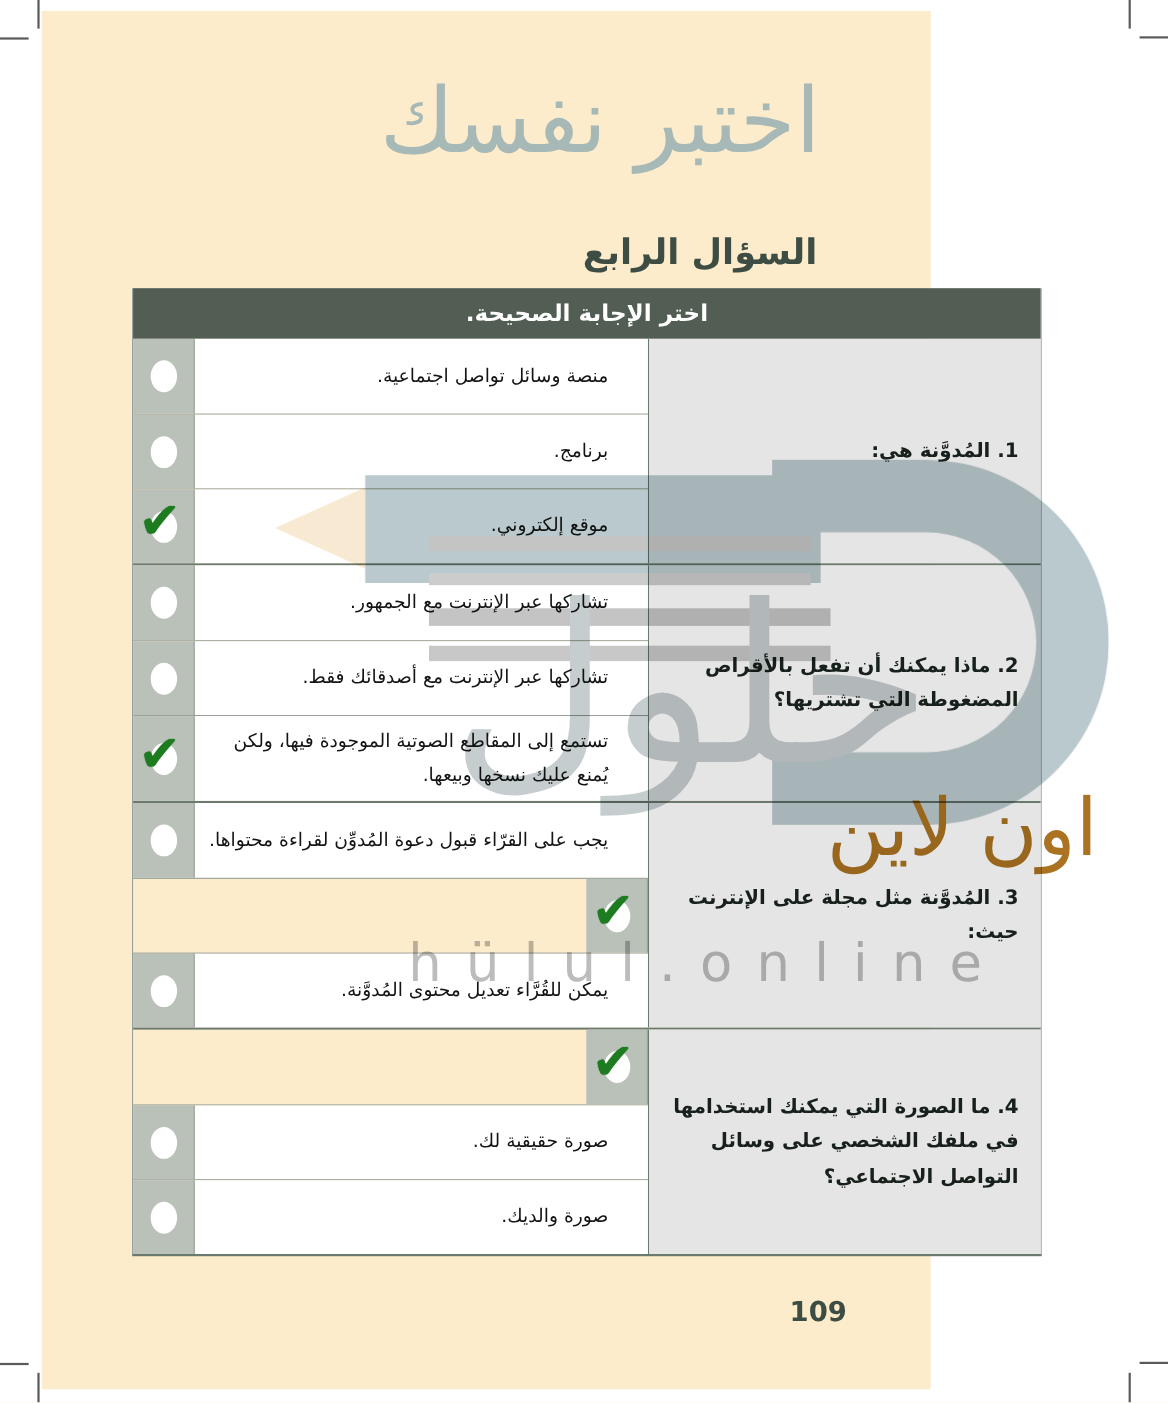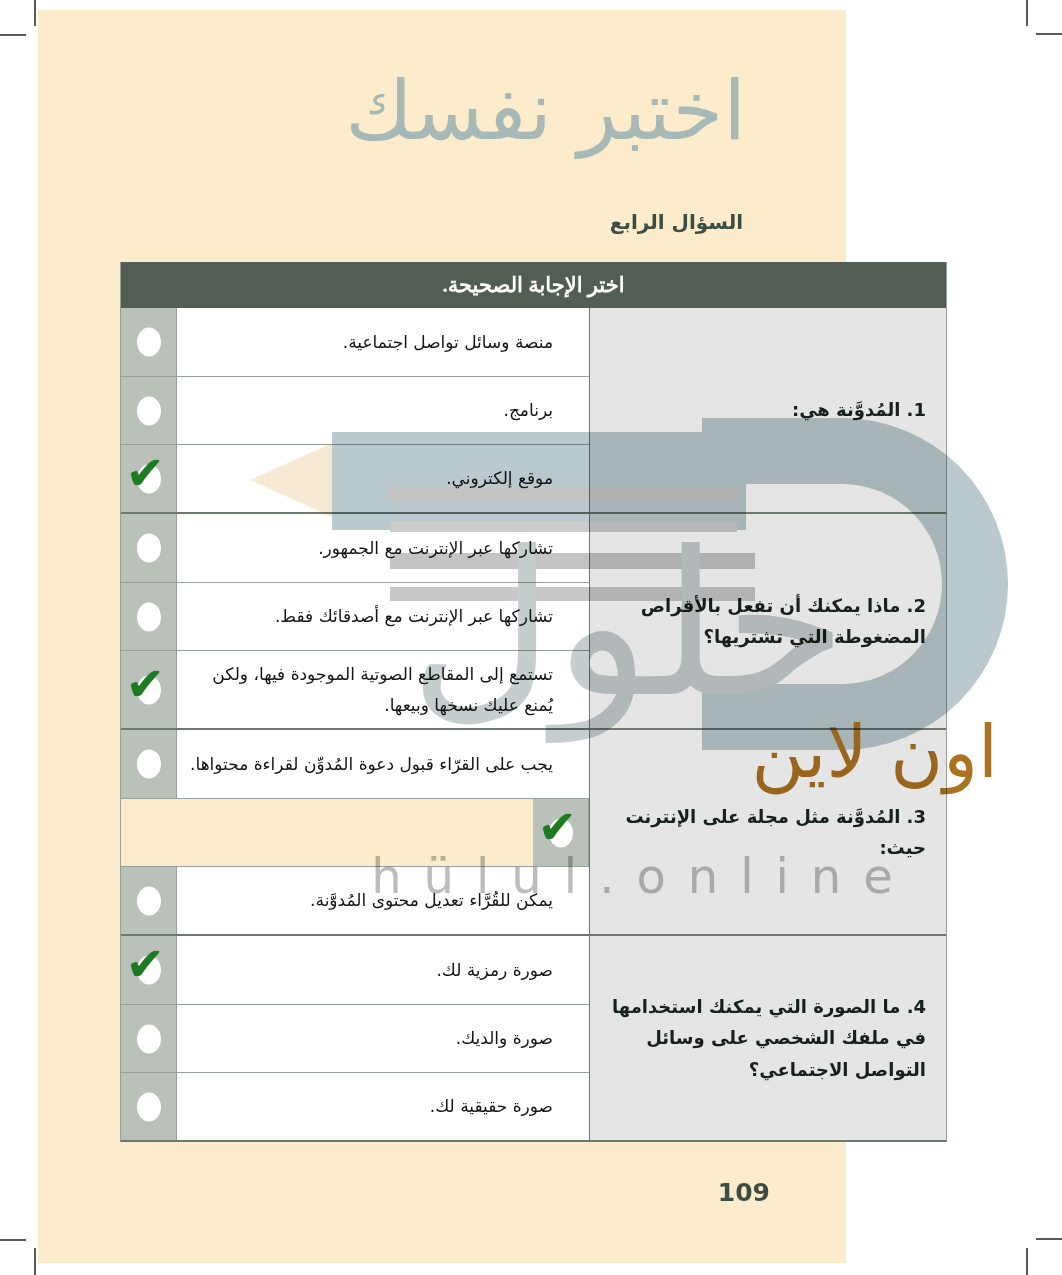--- a/index.html
+++ b/index.html
@@ -7,29 +7,29 @@
               font-family:"DejaVu Sans", sans-serif; }
   body { position:relative; }
 
   
   .sheet { position:absolute; left:38px; top:10px; width:808px; height:1253px;
            background:#fceccb; }
 
   
   .title { position:absolute; top:48px; right:100px; font-size:82px; line-height:1.3;
            font-weight:400; color:#a7b9b6; direction:rtl; }
-  .section-title { position:absolute; top:200px; right:103px; font-size:20px;
+  .section-title { position:absolute; top:200px; right:103px; font-size:32px;
            font-weight:bold; color:#3d4d44; direction:rtl; }
 
   
   .quiz { position:absolute; left:82px; top:252px; width:827px; direction:rtl;
           border-bottom:2px solid #6b7a6f; border-left:1px solid #97a19b;
           border-right:1px solid #97a19b; }
   .quiz-header { height:46px; background:#525d53; color:#ffffff; display:flex;
-          align-items:center; justify-content:center; font-size:21px; font-weight:bold;font-family:Liberation Serif, serif; }
+          align-items:center; justify-content:center; font-size:21px; font-weight:bold; }
   .group { display:flex; }
   .group + .group { border-top:2px solid #6b7a6f; }
   .q-cell { width:357px; background:#e5e5e5; display:flex; align-items:center;
           padding:12px 20px 12px 14px; font-size:18px; font-weight:bold; color:#17201b;
           line-height:1.75; border-left:1px solid #6b7a6f; text-align:right; }
   .answers { flex:1; display:flex; flex-direction:column; }
   .arow { display:flex; min-height:68px; }
   .arow + .arow { border-top:1px solid #97a19b; }
   .atext { flex:1; background:#ffffff; display:flex; align-items:center;
           padding:8px 36px 8px 12px; font-size:17px; color:#141414; line-height:1.8;
@@ -152,34 +152,33 @@
               <div class="radio">
                 <div class="radio-oval"></div>
               </div>
             </div>
           </div>
         </div>
         <div class="group">
           <div class="q-cell">4. ما الصورة التي يمكنك استخدامها في ملفك الشخصي على وسائل التواصل الاجتماعي؟</div>
           <div class="answers">
             <div class="arow">
-              <div class="atext">صورة رمزية لك.</div>
-              <div class="radio">
-                <div class="radio-oval"></div>
-                <div class="check">✔</div>
+              <div class="radio">
+                <div class="radio-oval"></div>
+                <div class="check">✔</div>
+              </div>
+            </div>
+            <div class="arow">
+              <div class="atext">صورة حقيقية لك.</div>
+              <div class="radio">
+                <div class="radio-oval"></div>
               </div>
             </div>
             <div class="arow">
               <div class="atext">صورة والديك.</div>
-              <div class="radio">
-                <div class="radio-oval"></div>
-              </div>
-            </div>
-            <div class="arow">
-              <div class="atext">صورة حقيقية لك.</div>
               <div class="radio">
                 <div class="radio-oval"></div>
               </div>
             </div>
           </div>
         </div>
       </div>
   </div>
 
   <div class="wm" aria-hidden="true">

